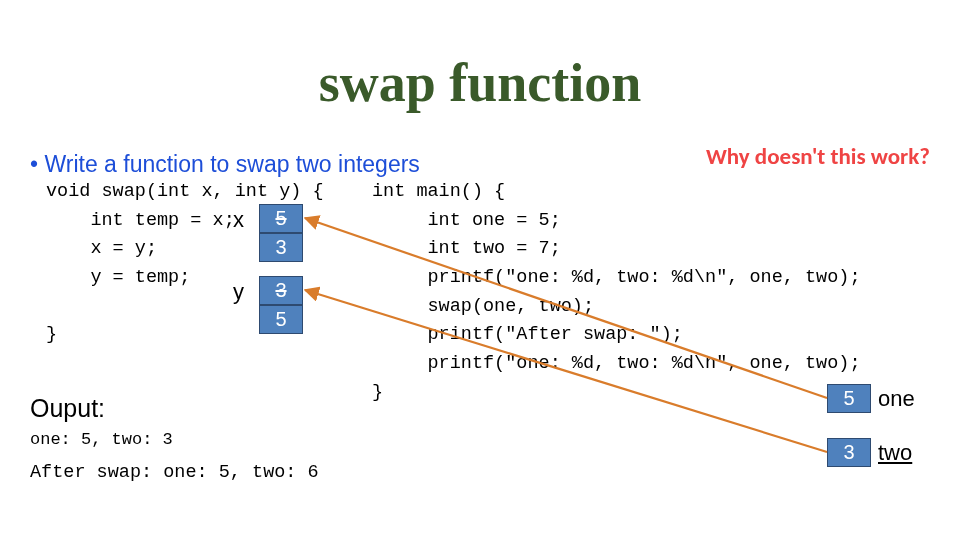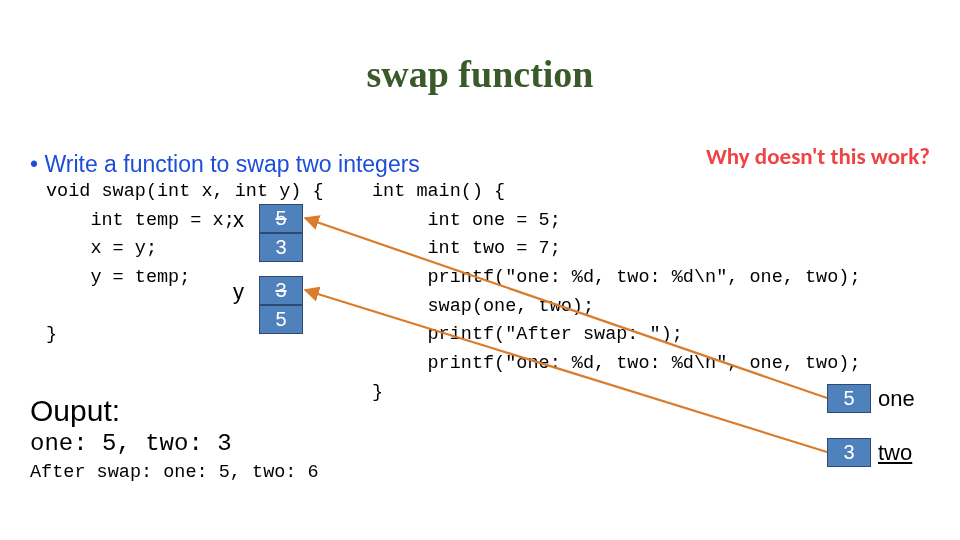--- a/index.html
+++ b/index.html
@@ -1,29 +1,29 @@
 <!DOCTYPE html>
 <html><head>
 <meta charset="utf-8">
 <style>
   * { box-sizing: border-box; margin: 0; padding: 0; }
   html, body { width: 960px; height: 540px; background: #fff; font-family: Arial, Helvetica, sans-serif; overflow: hidden; position: relative; }
-  .title { position: absolute; top: 52px; left: 0; width: 960px; text-align: center; font-family: Georgia, 'Times New Roman', serif; font-weight: bold; color: #3a5a2a; font-size: 38px; }
+  .title { position: absolute; top: 52px; left: 0; width: 960px; text-align: center; font-family: Georgia, 'Times New Roman', serif; font-weight: bold; color: #3a5a2a; font-size: 54px; }
   .bullet { position: absolute; top: 151px; left: 30px; font-size: 23px; color: #1d4ed8; }
   .why { position: absolute; top: 142px; right: 30px; font-size: 23px; color: #ef4444; font-weight: bold; font-family: Calibri, Arial, sans-serif; }
 
   .code-left { position: absolute; top: 178px; left: 30px; font-family: "Courier New", monospace; font-size: 18.5px; line-height: 1.55; white-space: pre; margin-left: 16px; }
   .code-right { position: absolute; top: 178px; left: 372px; font-family: "Courier New", monospace; font-size: 18.5px; line-height: 1.55; white-space: pre; }
 
   .box { position: absolute; width: 44px; height: 29px; background: #4f81bd; border: 1px solid #2e4a70; color: #fff; font-family: Arial, sans-serif; font-size: 20px; text-align: center; line-height: 27px; }
   .strike { text-decoration: line-through; text-decoration-thickness: 2px; }
   .box-lbl { position: absolute; font-family: Arial, sans-serif; font-size: 22px; color: #000; }
 
-  .ouput { position: absolute; top: 394px; left: 30px; font-size: 30px; color: #000; }
-  .out-line1 { position: absolute; top: 430px; left: 30px; font-family: "Courier New", monospace; font-size: 24px; }
+  .ouput { position: absolute; top: 394px; left: 30px; font-size: 25px; color: #000; }
+  .out-line1 { position: absolute; top: 430px; left: 30px; font-family: "Courier New", monospace; font-size: 17px; }
   .out-line2 { position: absolute; top: 462px; left: 30px; font-family: "Courier New", monospace; font-size: 18.5px; }
 
   .svg-layer { position: absolute; top: 0; left: 0; width: 960px; height: 540px; pointer-events: none; }
 </style>
 </head>
 <body>
 
 <div class="title">swap function</div>
 <div class="bullet">• Write a function to swap two integers</div>
 <div class="why">Why doesn't this work?</div>

